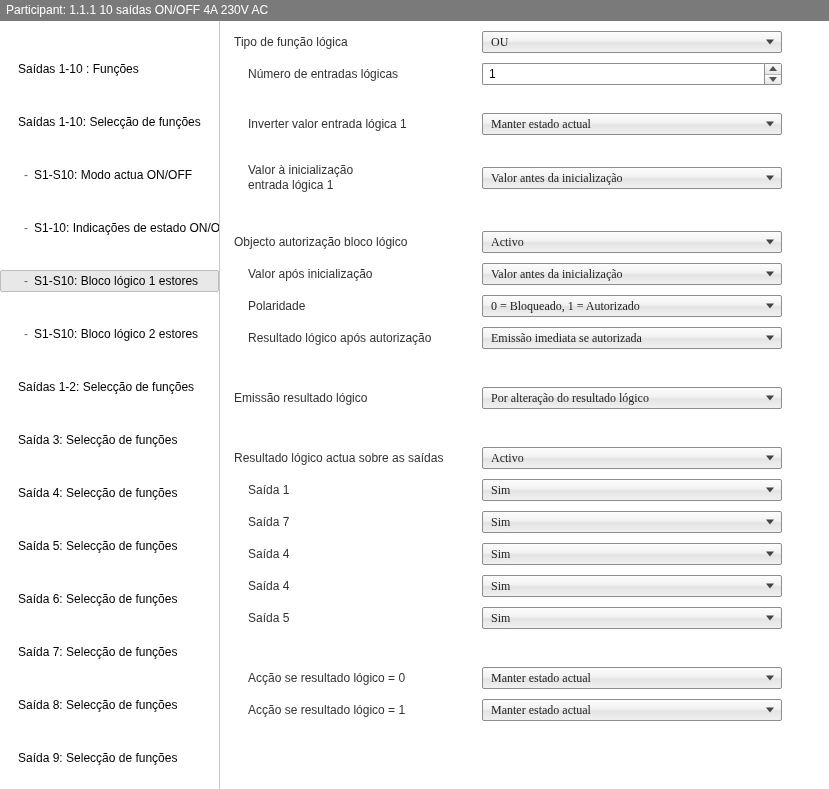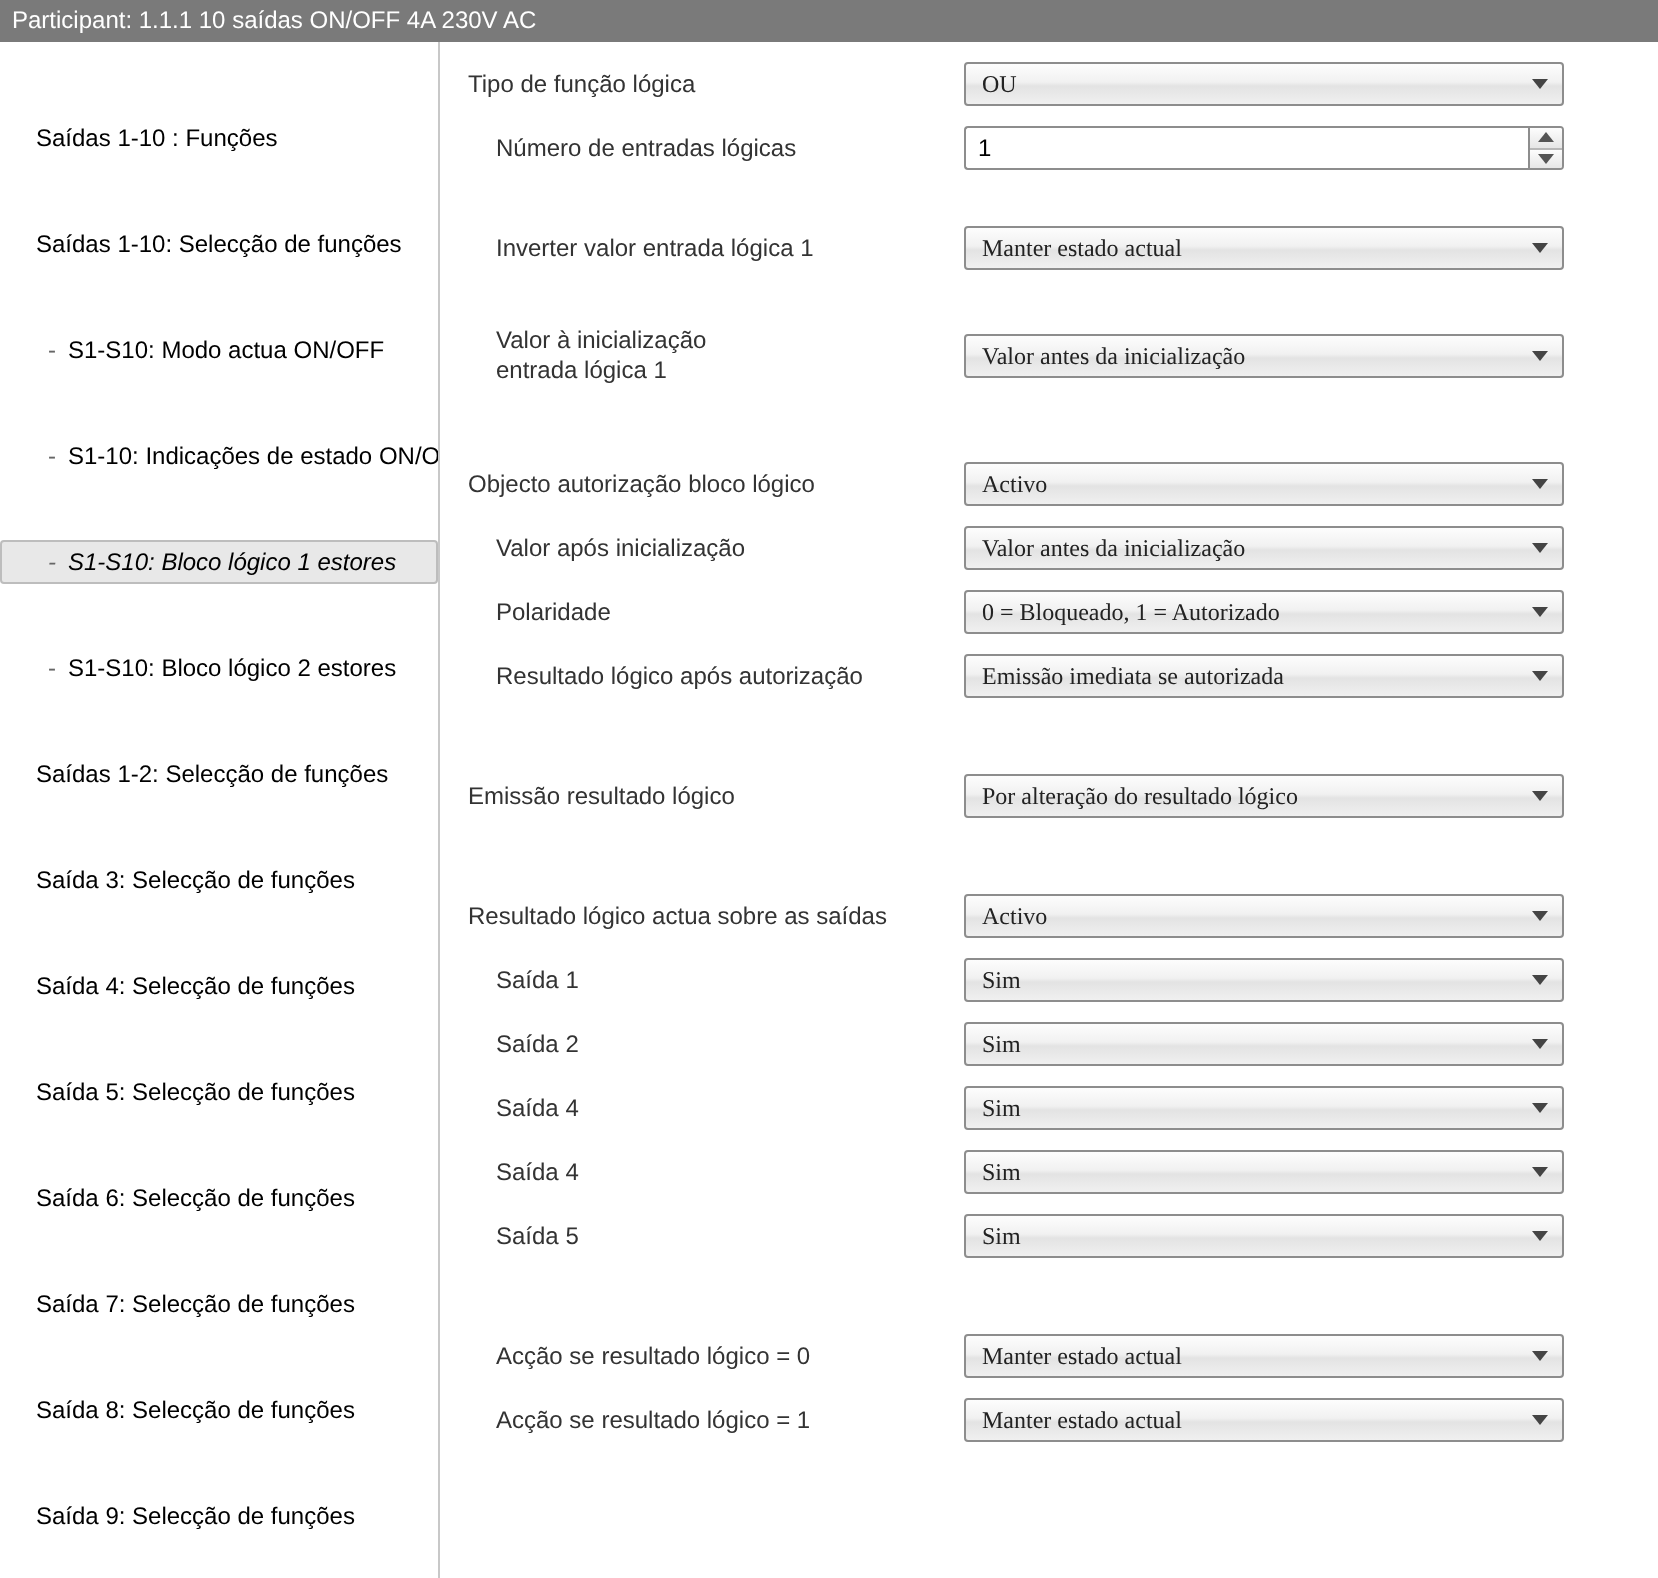--- a/index.html
+++ b/index.html
@@ -46,21 +46,20 @@
     position: absolute;
     left: 24px;
     color: #666;
   }
   .tree-item.selected {
     background: #e8e8e8;
     border: 1px solid #bdbdbd;
     border-radius: 2px;
     padding-top: 1px; padding-bottom: 1px;
     padding-left: 33px;
-    font-style: italic;
   }
   .tree-item.selected::before { left: 23px; }
   .main {
     flex: 1;
     padding: 10px 14px 10px 14px;
     overflow: auto;
   }
   .row {
     display: flex;
     align-items: center;
@@ -289,21 +288,21 @@
 
     <div class="row gap-m">
       <div class="label indent">Saída 1</div>
       <div class="control">
           <div class="dropdown">
             <span>Sim</span>
           </div>
         </div>
     </div>
     <div class="row gap-m">
-      <div class="label indent">Saída 2</div>
+      <div class="label indent">Saída 7</div>
       <div class="control">
           <div class="dropdown">
             <span>Sim</span>
           </div>
         </div>
     </div>
     <div class="row gap-m">
       <div class="label indent">Saída 4</div>
       <div class="control">
           <div class="dropdown">

